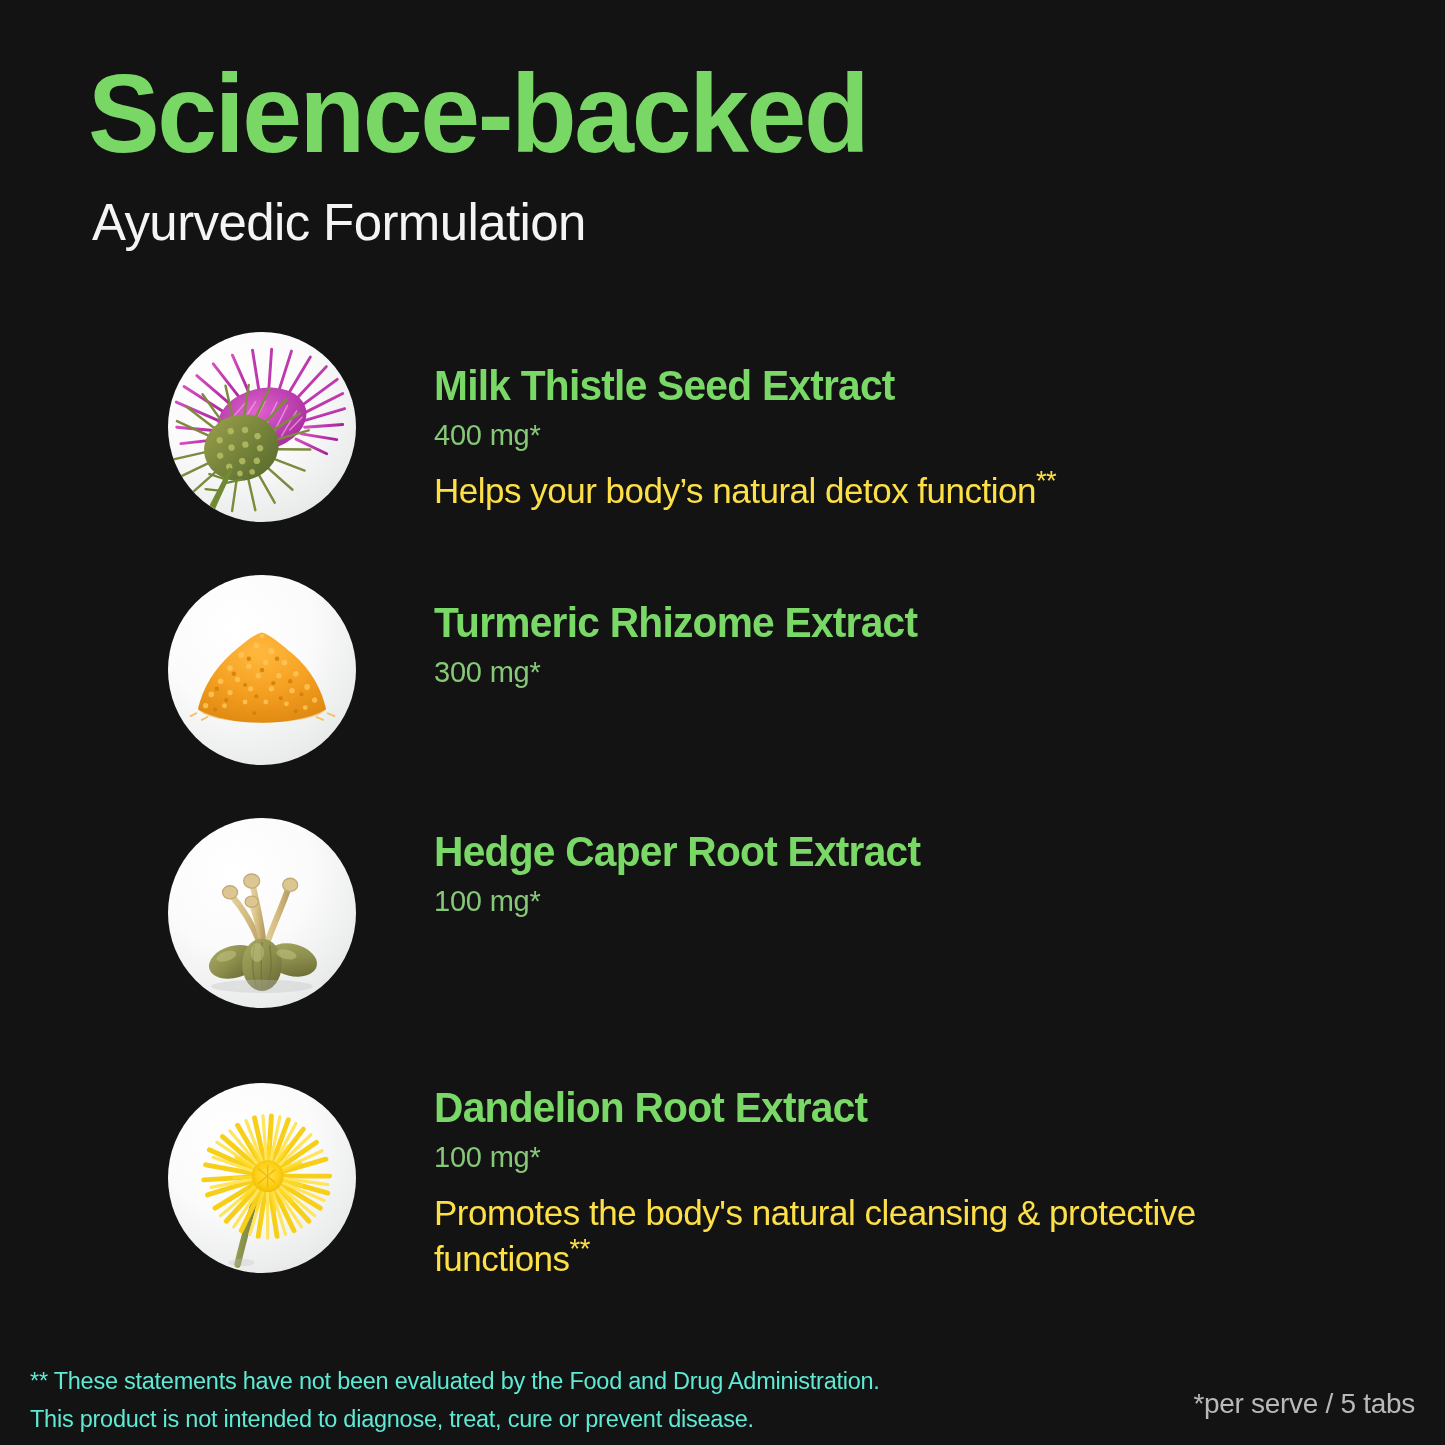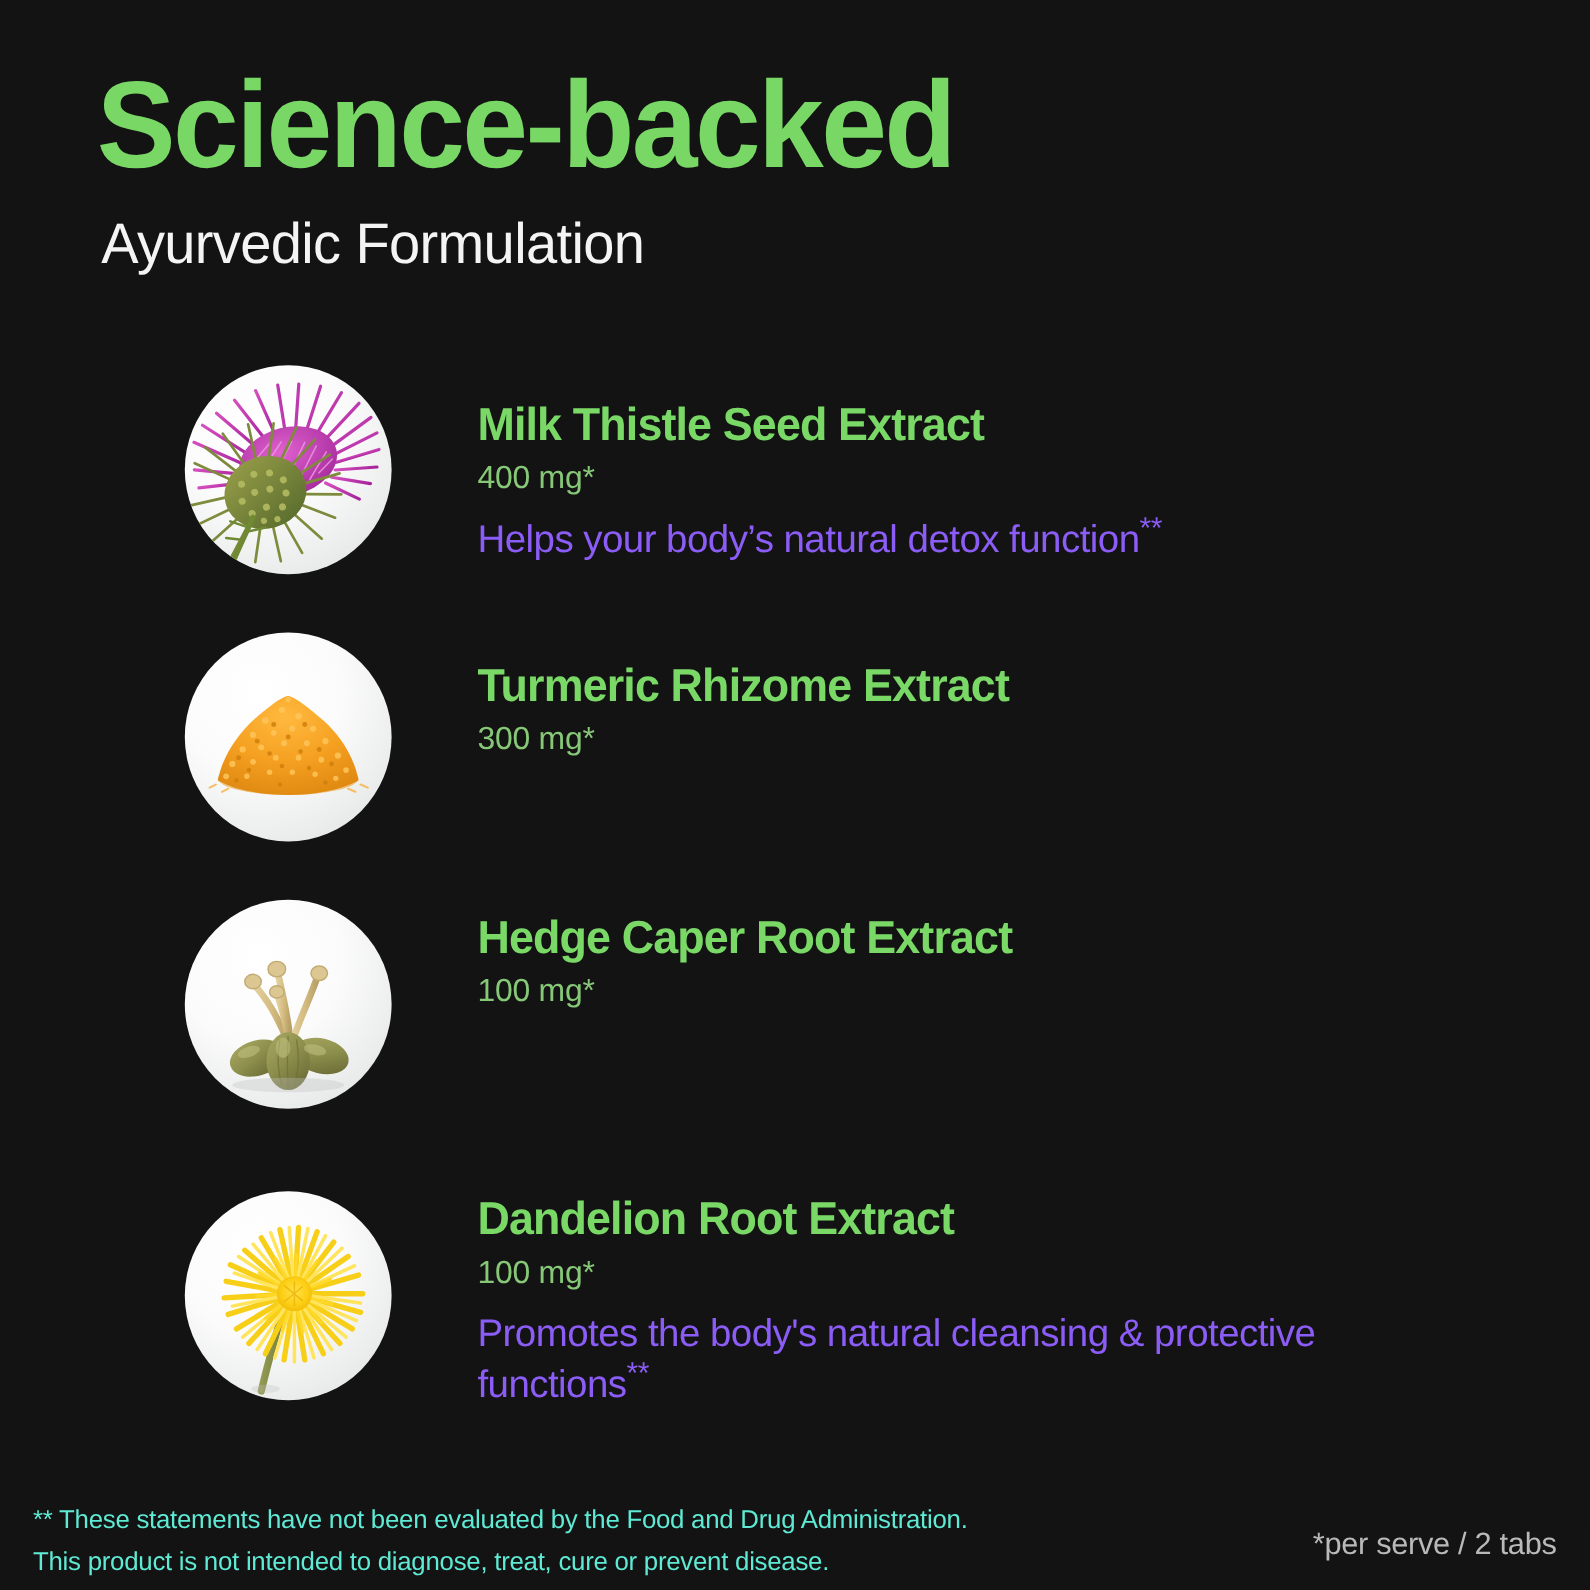--- a/index.html
+++ b/index.html
@@ -83,21 +83,21 @@
   }
   .ing-dose {
     color: #87c878;
     font-size: 29px;
     font-weight: normal;
     letter-spacing: -0.2px;
     line-height: 1.0;
     margin: 13px 0 0 0;
   }
   .ing-desc {
-    color: #8b5cf6;
+    color: #fde047;
     font-size: 35px;
     font-weight: normal;
     letter-spacing: -0.5px;
     line-height: 1.32;
     margin: 18px 0 0 0;
     max-width: 790px;
   }
   .ing-desc .mark,
   .ing-dose .mark { font-size: 0.78em; vertical-align: super; line-height: 0; }
 
@@ -463,13 +463,13 @@
     <div class="ing-title">Dandelion Root Extract</div>
     <div class="ing-dose">100 mg*</div>
     <div class="ing-desc"><span>Promotes the body's natural cleansing &amp; protective functions</span><span class="mark">**</span></div>
   </div>
 </div>
 
 <div id="disclaimer">
   <div>** These statements have not been evaluated by the Food and Drug Administration.</div>
   <div>This product is not intended to diagnose, treat, cure or prevent disease.</div>
 </div>
-<div id="perserve">*per serve / 2 tabs</div>
+<div id="perserve">*per serve / 5 tabs</div>
 
 </body></html>

